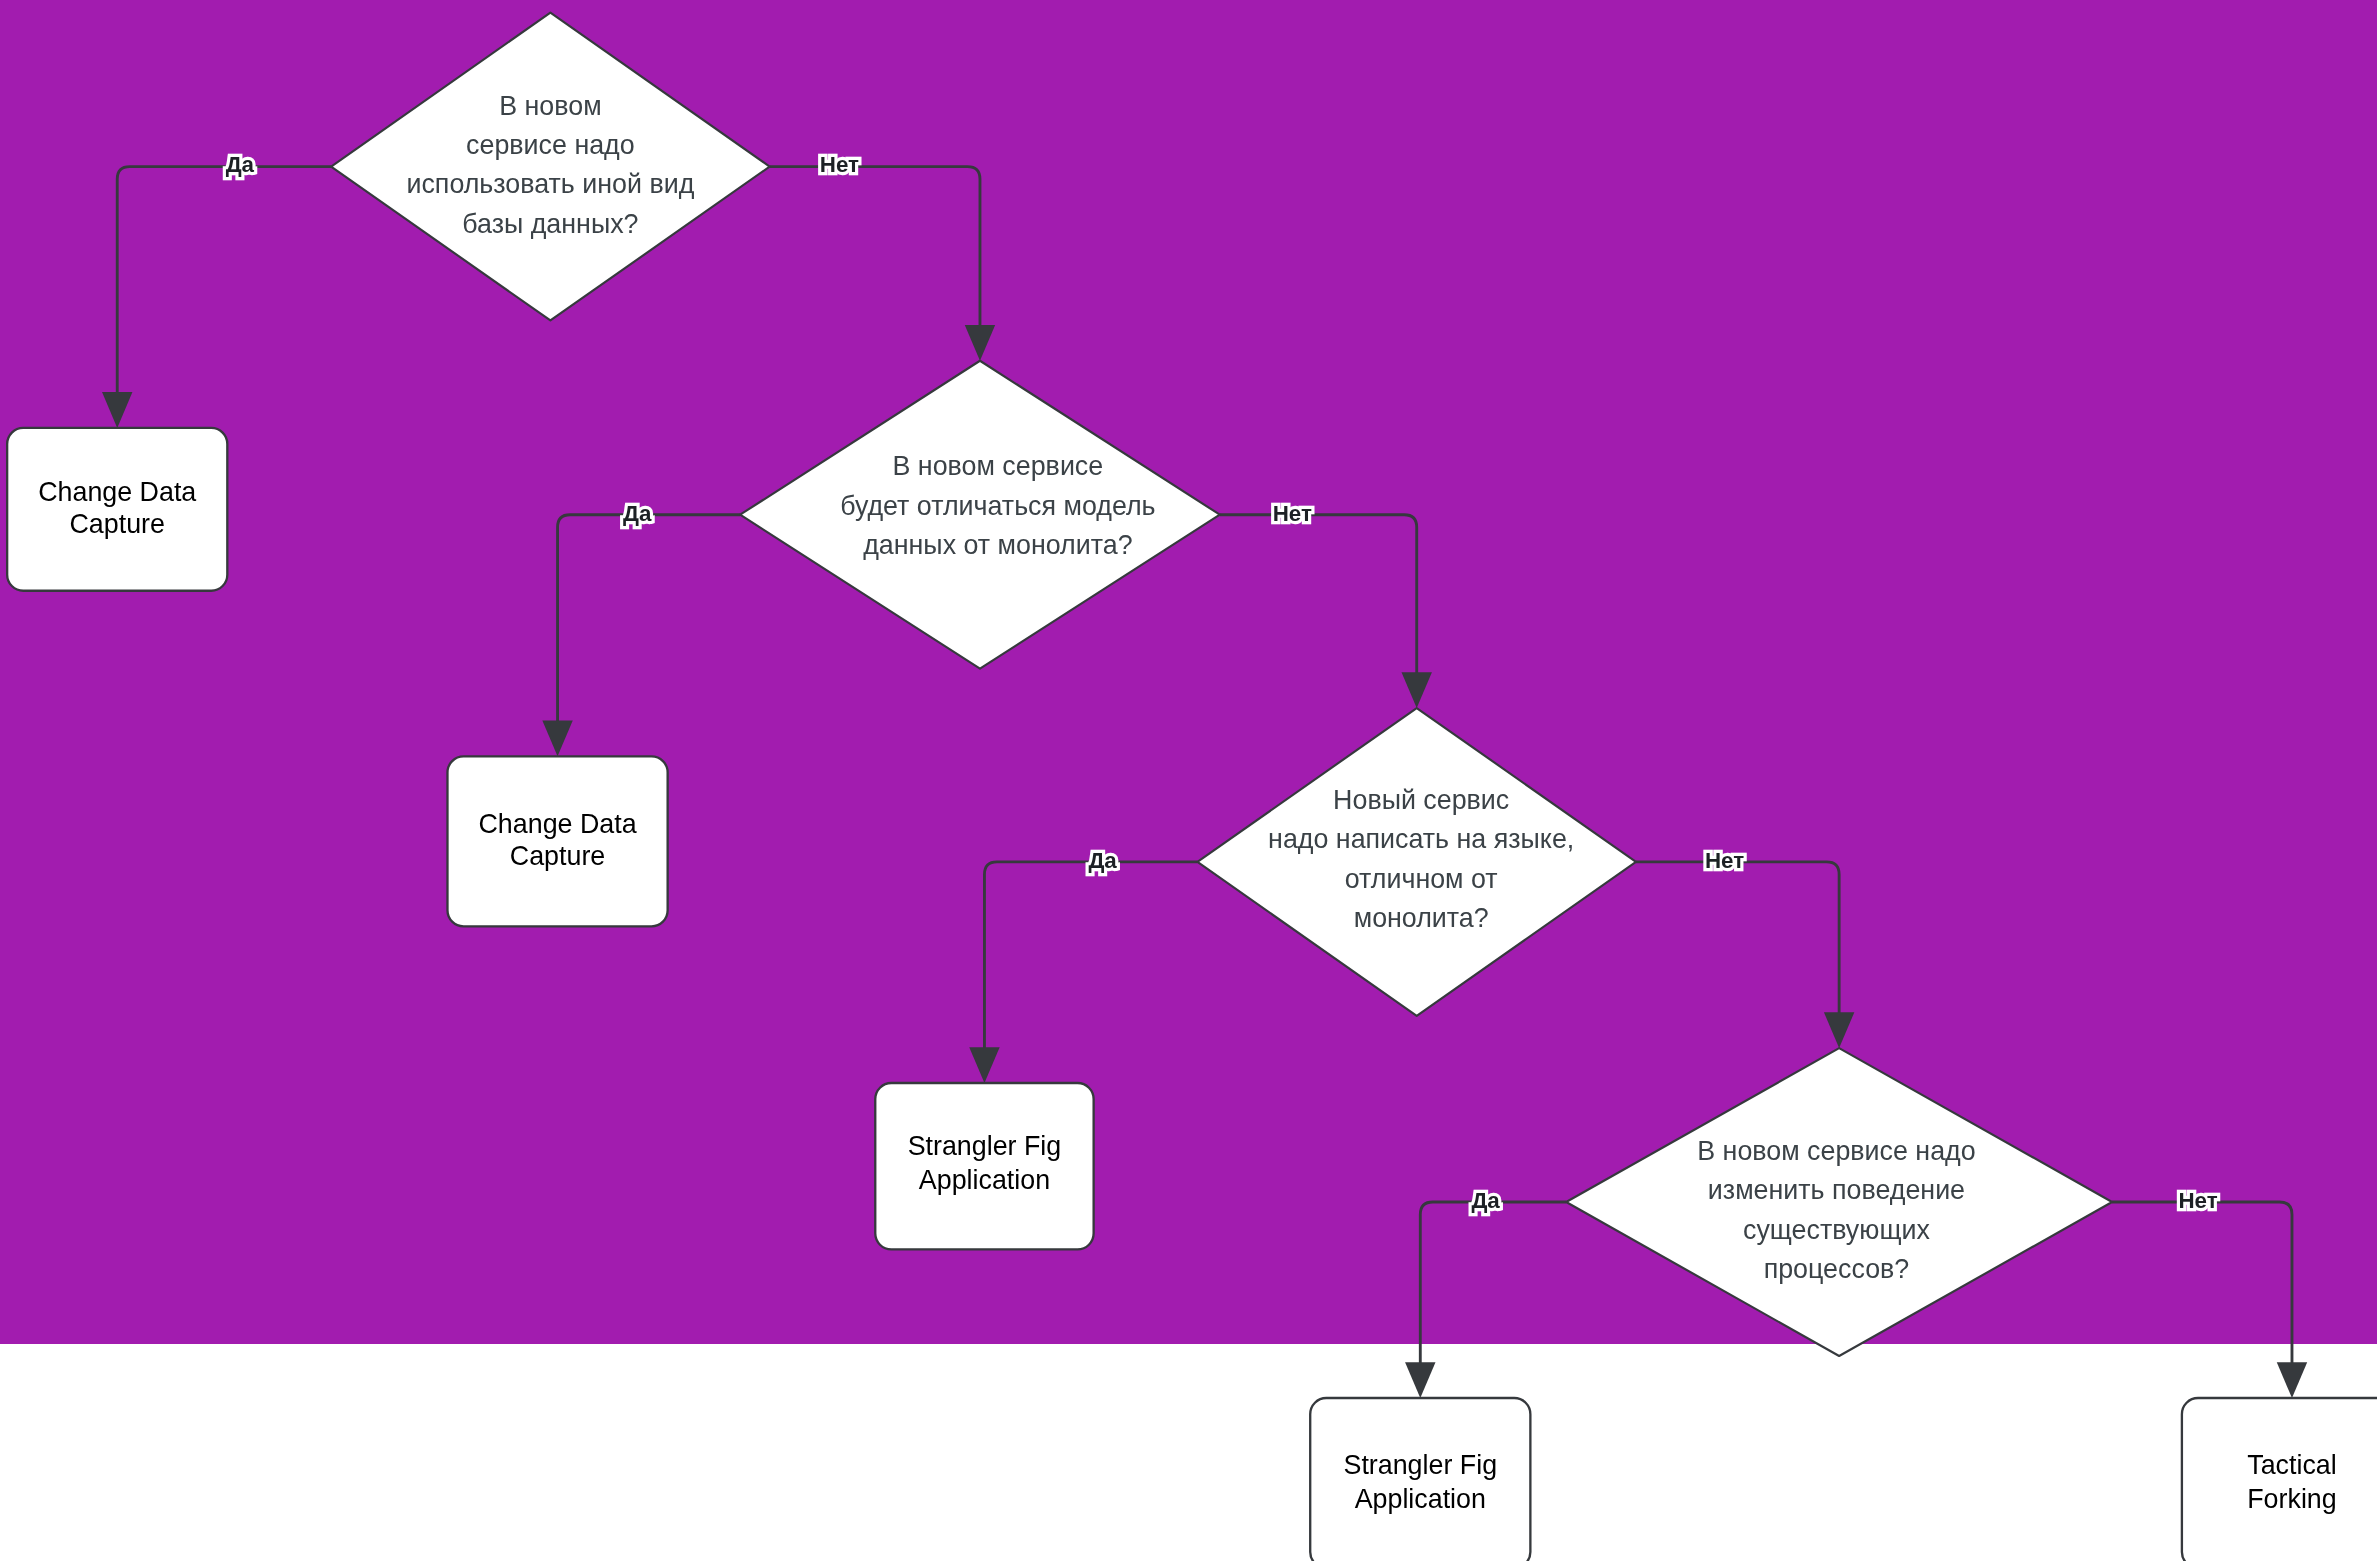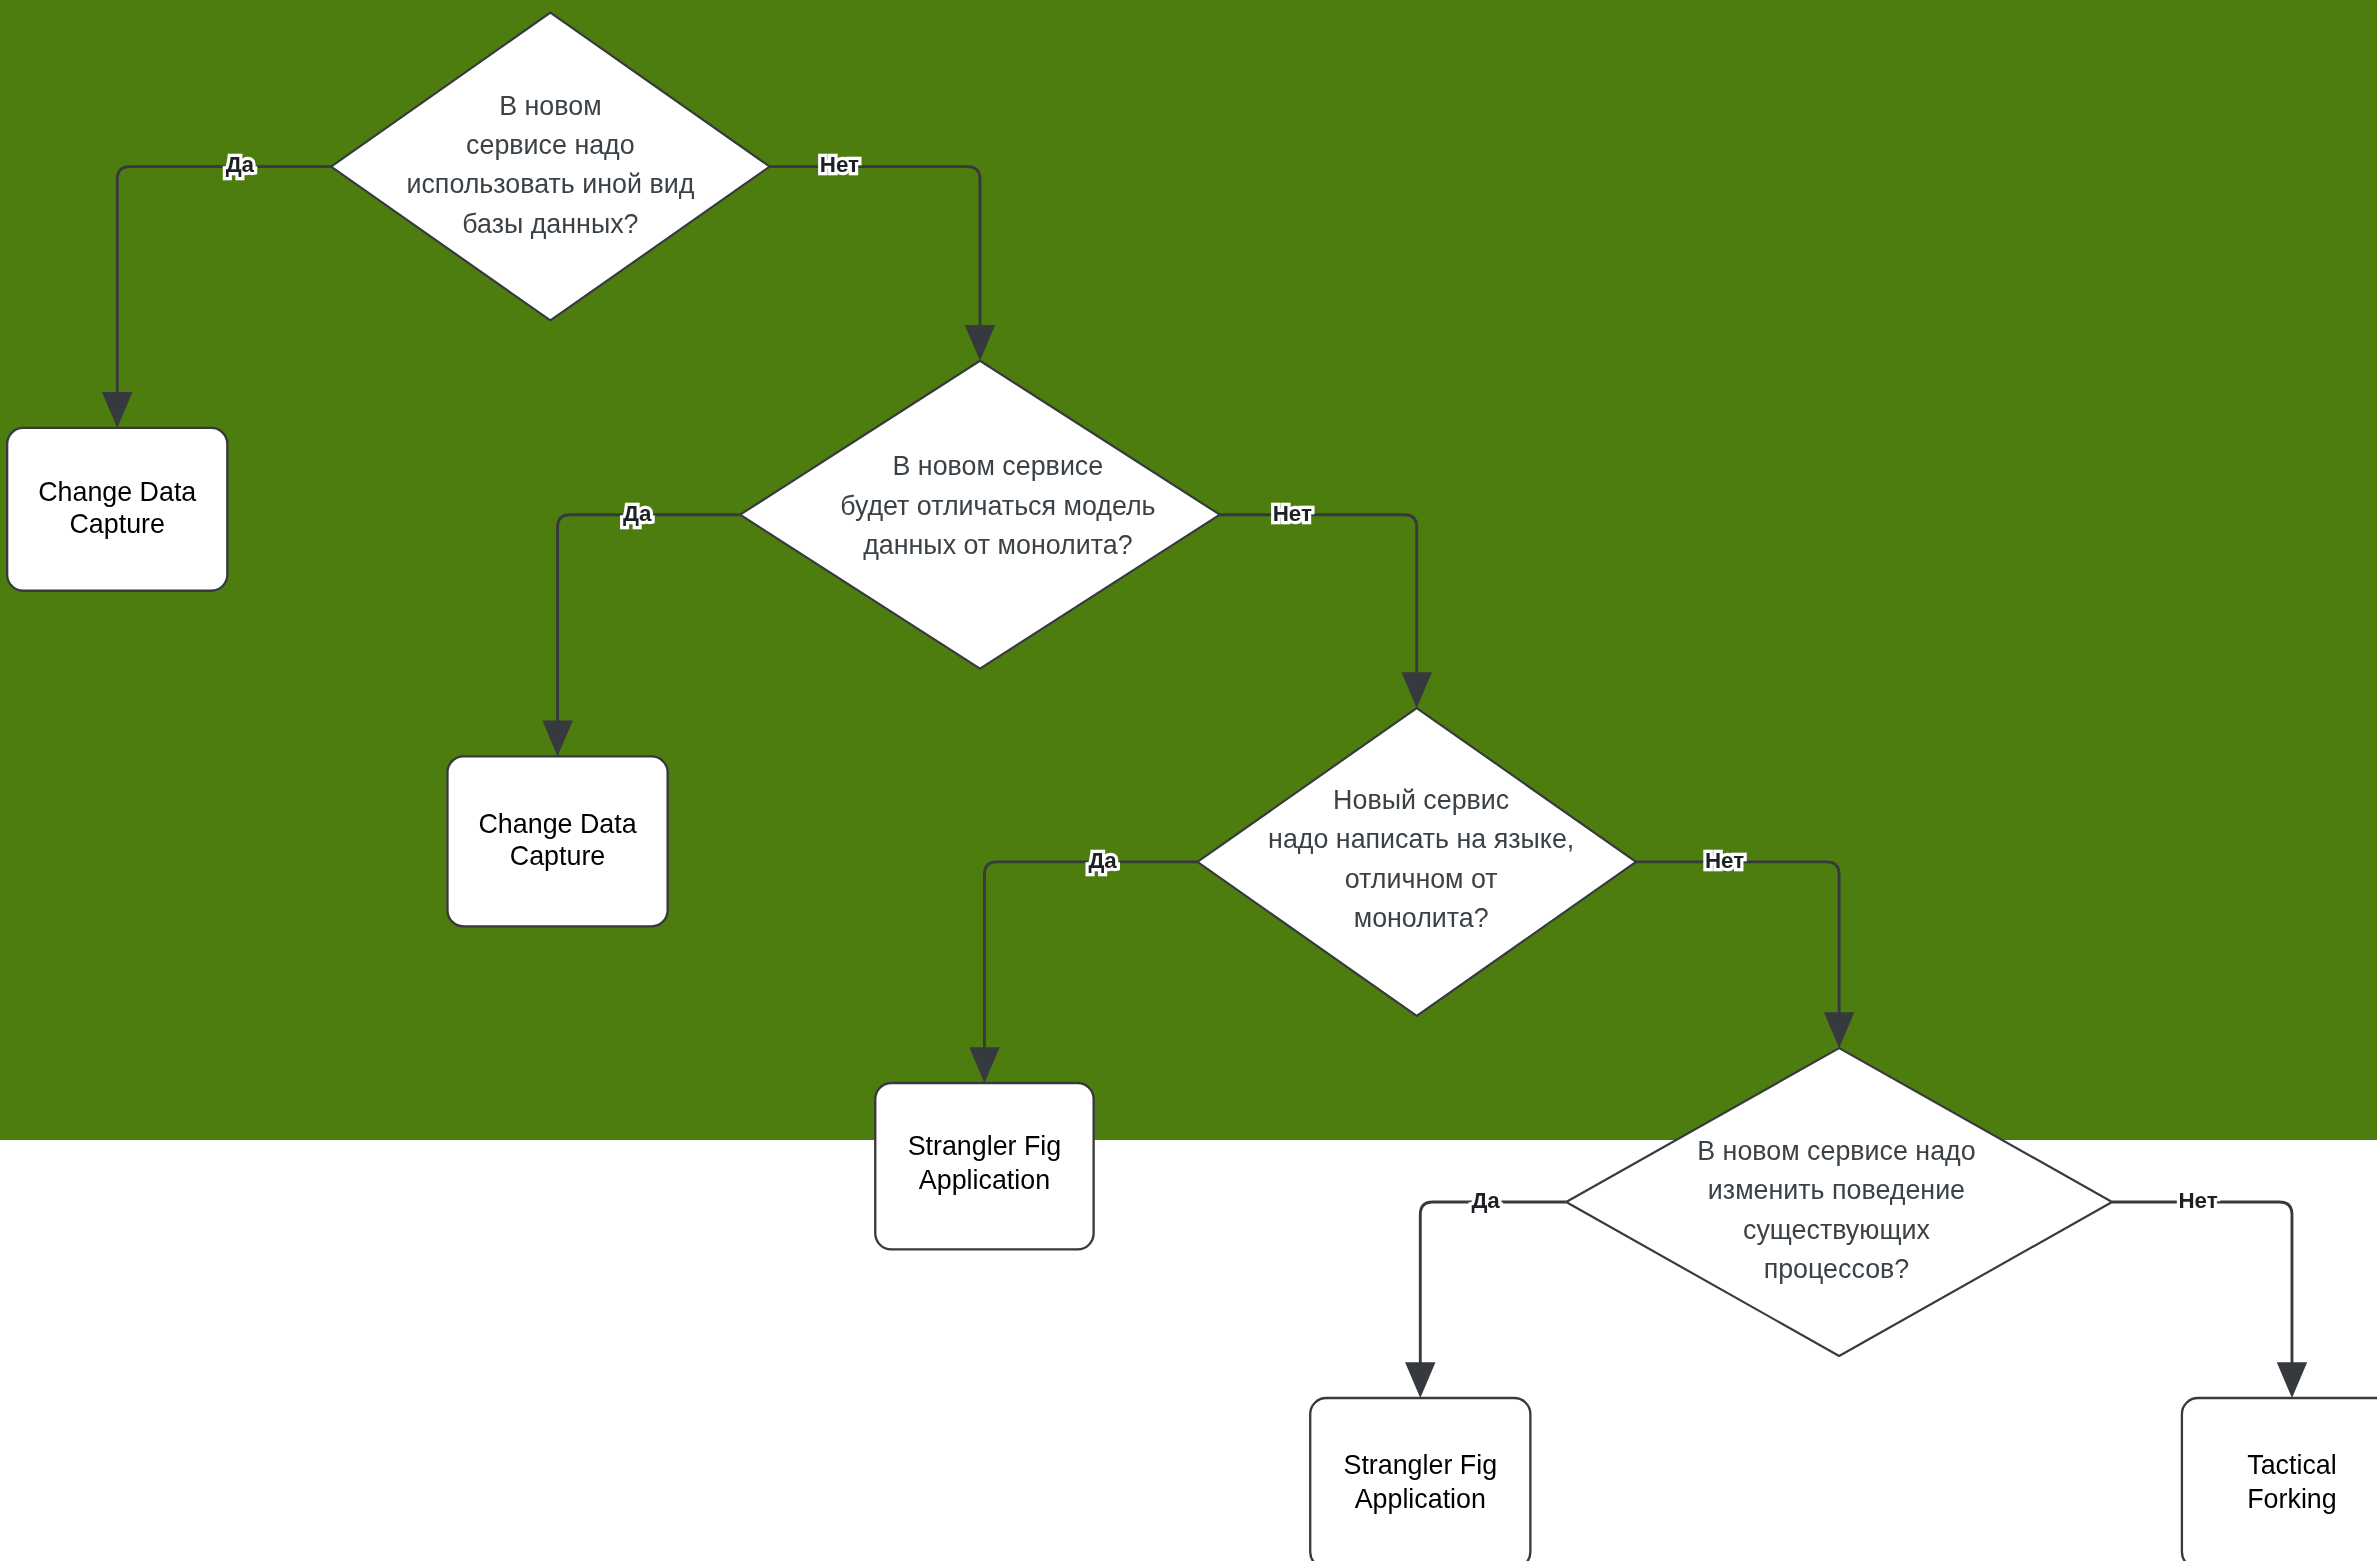--- a/index.html
+++ b/index.html
@@ -10,22 +10,22 @@
   }
   body {
     width: 2377px;
     height: 1561px;
     overflow: hidden;
     font-family: "Liberation Sans", sans-serif;
   }
   #flow-root {
     position: relative;
     width: 2377px;
-    height: 1140px;
-    background: #4d7c0f;
+    height: 1344px;
+    background: #a21caf;
   }
   svg#flow-svg {
     position: absolute;
     top: 0;
     left: 0;
     width: 2377px;
     height: 1561px;
     display: block;
   }
   .node-shape {

